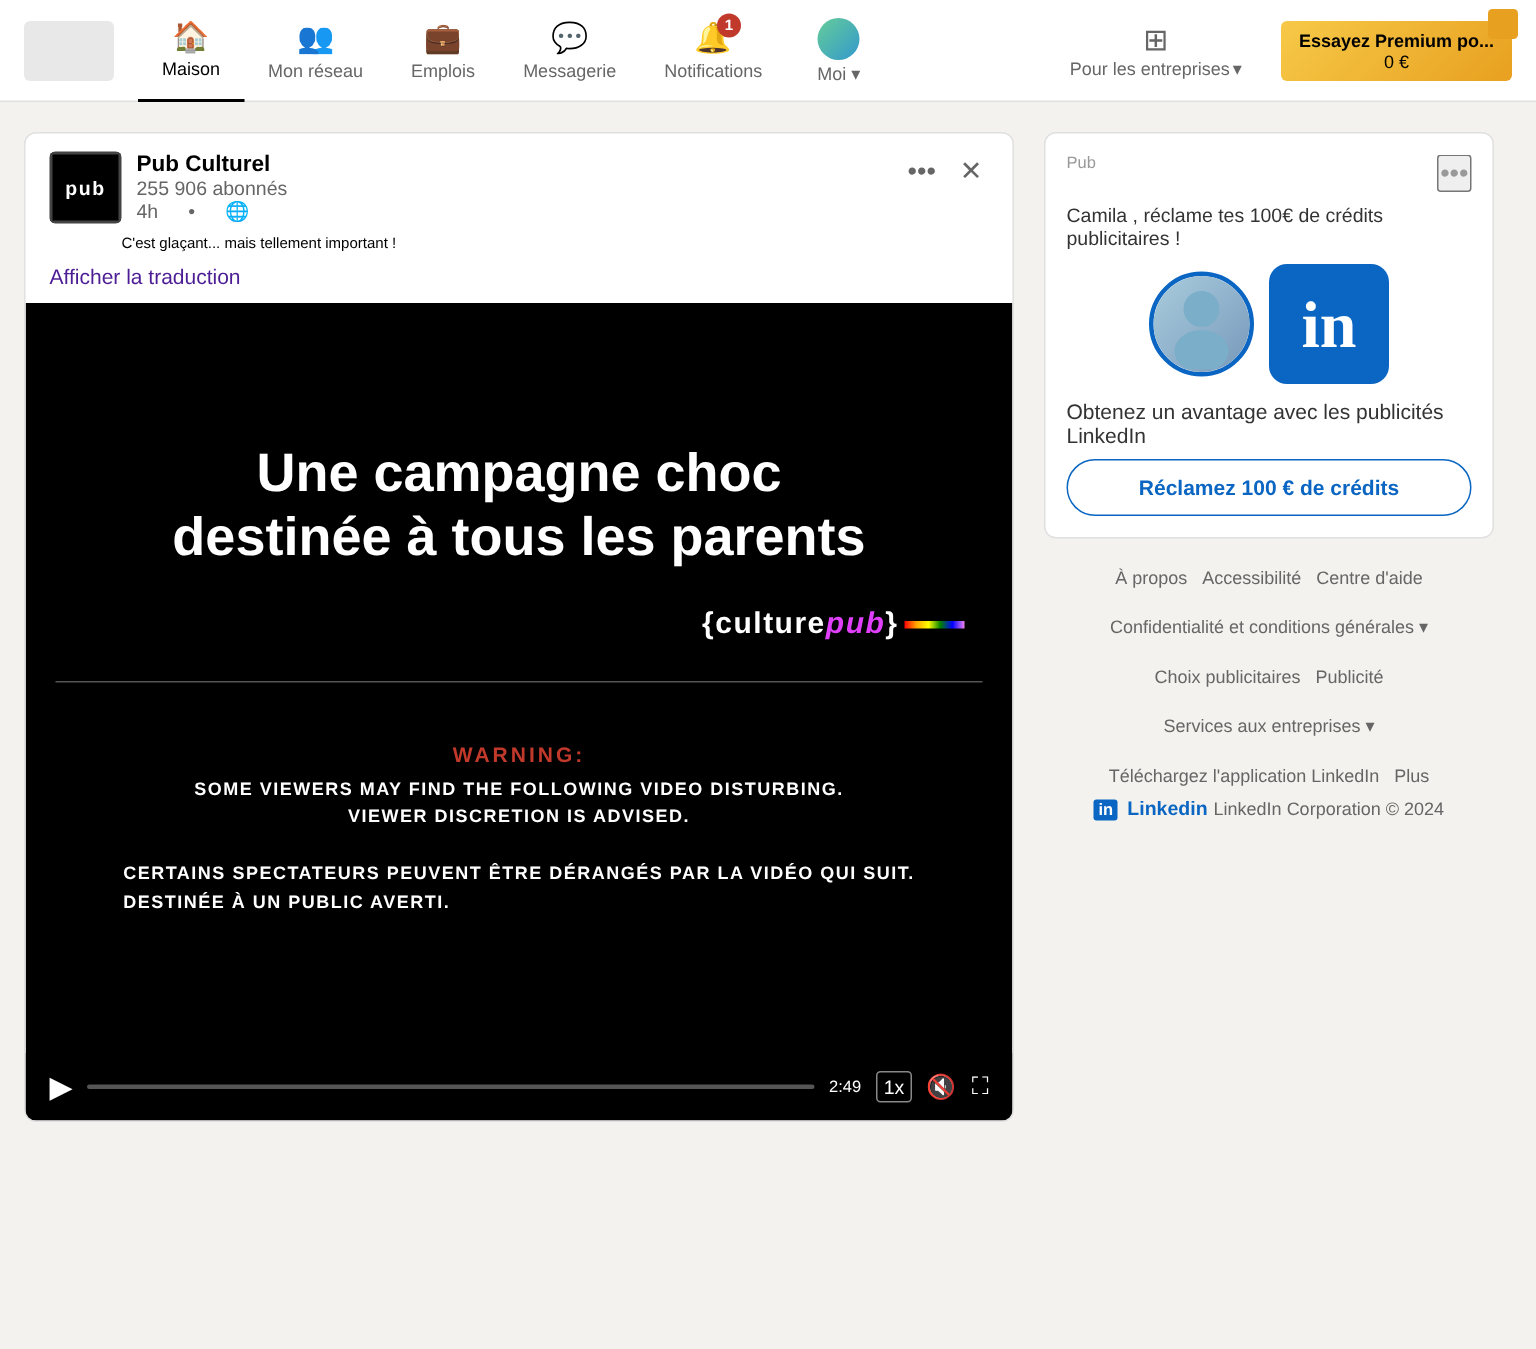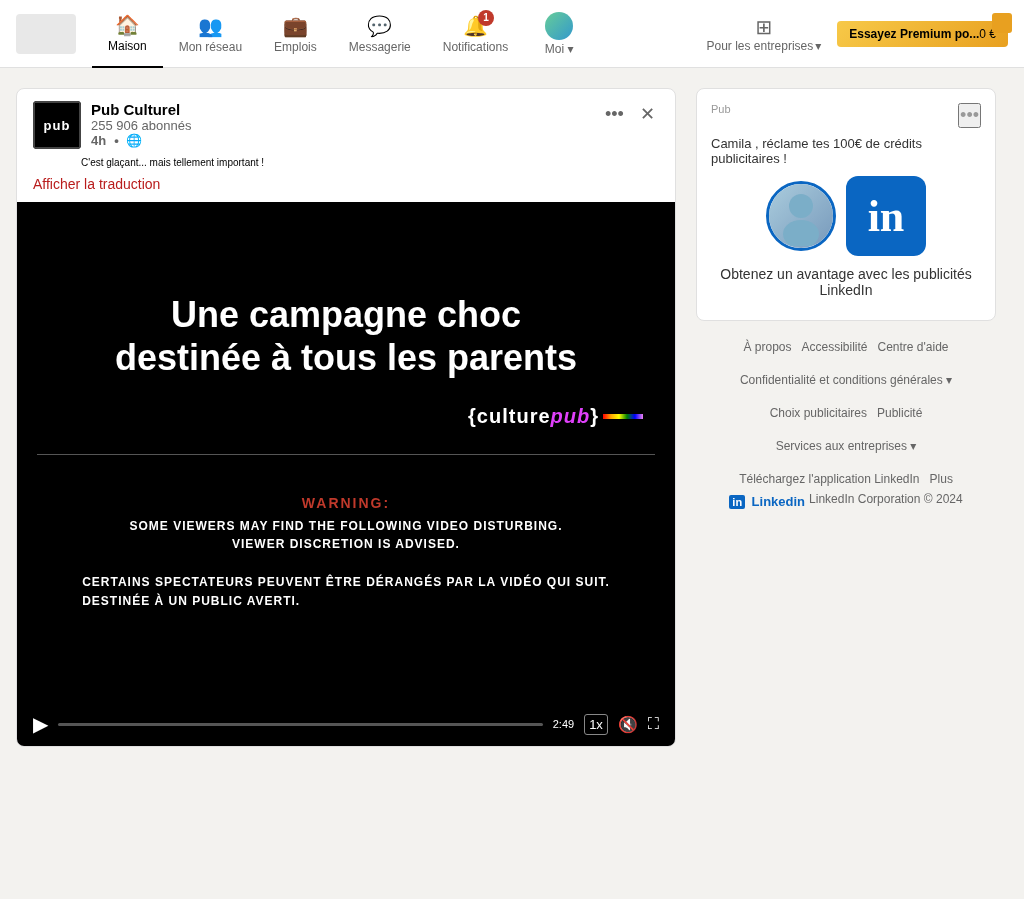--- a/index.html
+++ b/index.html
@@ -97,23 +97,23 @@
       color: #666;
     }
     .nav-enterprise-label { display: flex; align-items: center; gap: 2px; }
     .premium-btn {
       background: linear-gradient(135deg, #f7c948, #e8a020);
       border: none;
       border-radius: 4px;
       padding: 6px 12px;
       font-size: 12px;
       cursor: pointer;
-      margin-left: 4px;
-      display: flex;
-      flex-direction: row;
+      margin-left: 14px;
+      display: flex;
+      flex-direction: column;
       align-items: center;
       position: relative;
     }
     .premium-icon {
       position: absolute;
       top: -8px;
       right: -4px;
       width: 20px;
       height: 20px;
       background: #e8a020;
@@ -172,21 +172,21 @@
       justify-content: center;
       color: #fff;
       font-weight: bold;
       font-size: 13px;
       letter-spacing: 1px;
       border: 2px solid #444;
     }
     .post-meta { flex: 1; }
     .post-name { font-weight: 600; font-size: 15px; color: #000; }
     .post-sub { font-size: 13px; color: #666; }
-    .post-time { font-size: 13px; color: #666; display: flex; align-items: flex-end; gap: 8px; font-weight: bold; }
+    .post-time { font-size: 13px; color: #666; display: flex; align-items: flex-end; gap: 20px; }
     .post-actions {
       display: flex;
       align-items: center;
       gap: 8px;
       position: absolute;
       right: 16px;
       top: 12px;
     }
     .post-action-btn {
       background: none;
@@ -198,21 +198,21 @@
     }
     .post-text {
       padding: 0 16px 8px;
       font-size: 10px;
       color: #000;
       margin-left: 48px;
     }
     .post-translate {
       padding: 0 16px 10px;
       font-size: 14px;
-      color: #b91c1c;
+      color: #4c1d95;
       cursor: pointer;
     }
 
     
     .video-container {
       background: #4c1d95;
       position: relative;
       width: 100%;
       aspect-ratio: 16/10;
       overflow: hidden;
@@ -383,21 +383,21 @@
       align-items: center;
       justify-content: center;
       color: #fff;
       font-size: 40px;
       font-weight: bold;
       font-family: Georgia, serif;
     }
     .ad-desc {
       font-size: 14px;
       color: #333;
-      text-align: center;
+      text-align: left;
       margin: 8px 0;
     }
     .ad-cta {
       display: block;
       width: 100%;
       padding: 10px;
       border: 1.5px solid #0a66c2;
       border-radius: 20px;
       background: none;
       color: #0a66c2;
@@ -433,20 +433,21 @@
     }
     .footer-dropdown {
       display: inline-flex;
       align-items: center;
       gap: 2px;
       cursor: pointer;
       color: #666;
     }
     .linkedin-footer {
       display: flex;
+      align-items: center;
       gap: 4px;
       justify-content: center;
       margin-top: 0;
     }
     .linkedin-logo-in {
       display: inline-block;
       background: #0a66c2;
       color: #fff;
       font-weight: bold;
       font-size: 11px;
@@ -606,20 +607,21 @@
               <ellipse cx="30" cy="48" rx="18" ry="14" fill="#7baec8"></ellipse>
             </svg>
           </div>
         </div>
         <div class="ad-linkedin-logo">
           <span style="font-size:44px; font-weight:900; font-family:Georgia,serif;">in</span>
         </div>
       </div>
 
       <div class="ad-desc">Obtenez un avantage avec les publicités LinkedIn</div>
+      <button class="ad-cta">Réclamez 100 € de crédits</button>
     </div>
 
     <div class="footer-links">
       <div class="footer-row">
         <span class="footer-link">À propos</span>
         <span class="footer-link">Accessibilité</span>
         <span class="footer-link">Centre d'aide</span>
       </div>
       <div class="footer-row">
         <span class="footer-dropdown">Confidentialité et conditions générales ▾</span>

